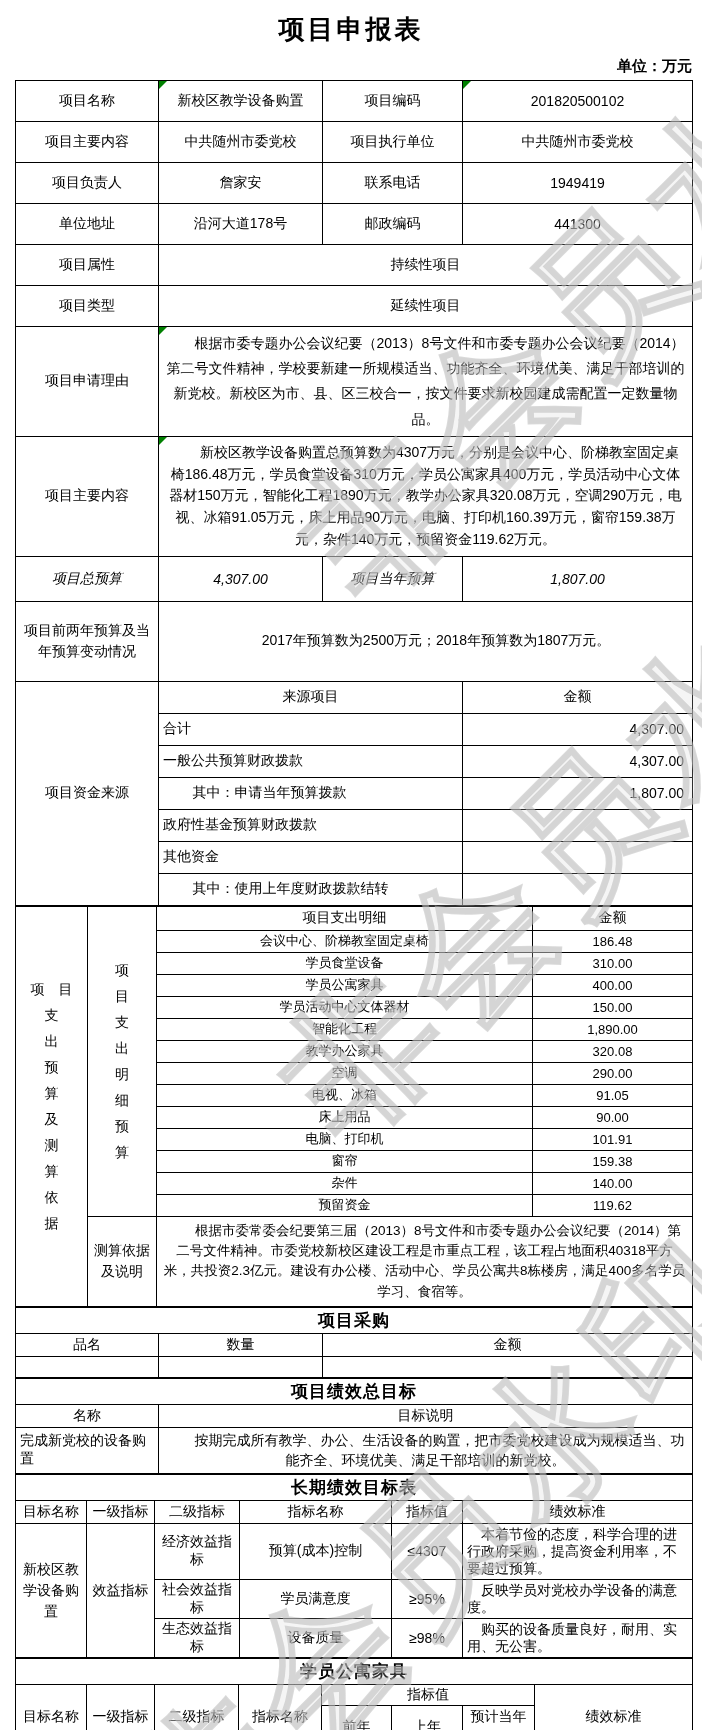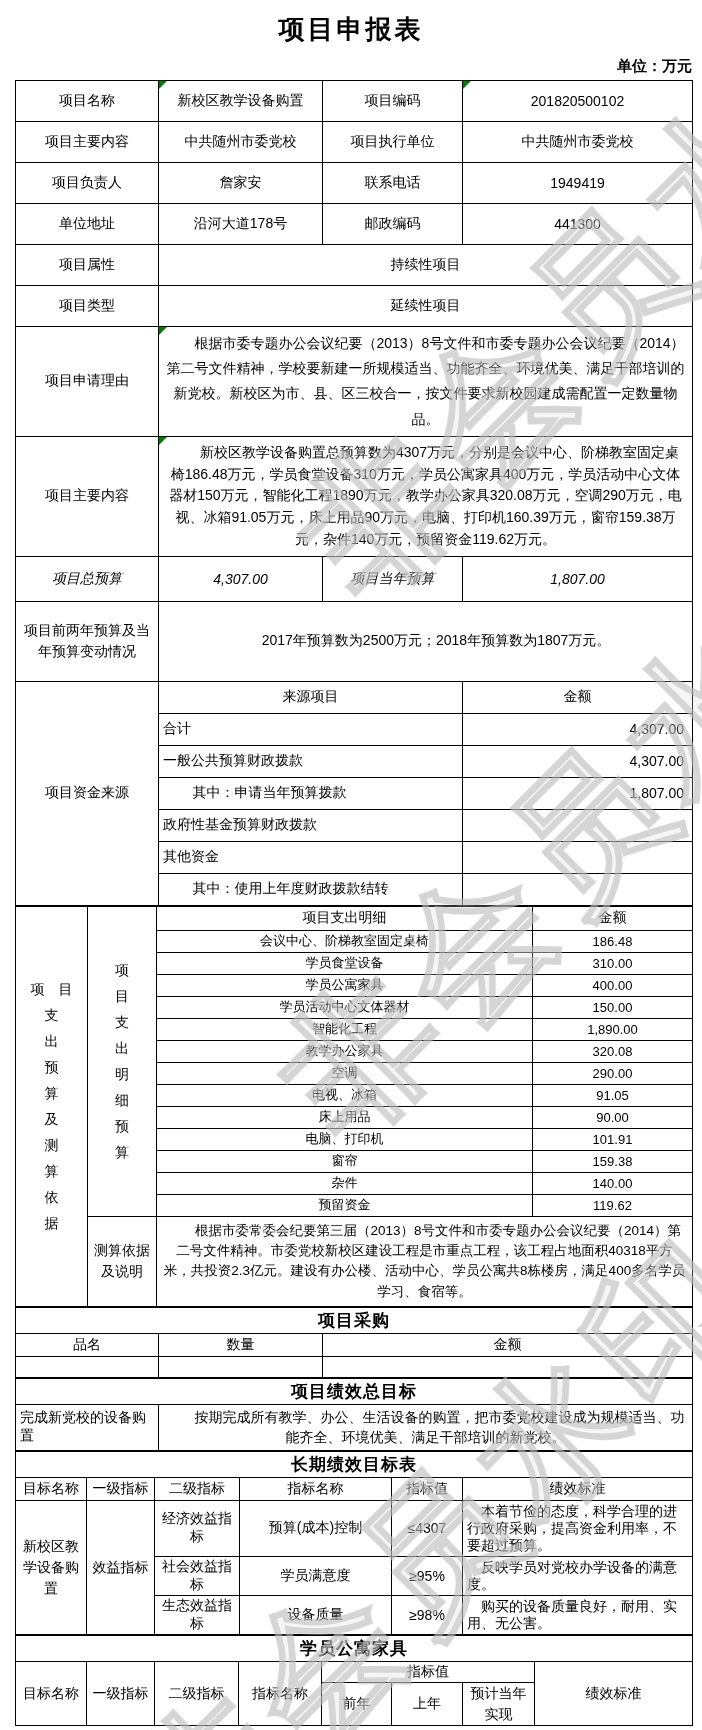--- a/index.html
+++ b/index.html
@@ -266,20 +266,24 @@
 
 <table>
   <colgroup>
       <col style="width:143px">
       <col style="width:534px">
     </colgroup>
   <tbody>
       <tr class="rh25">
     <td colspan="2" class="sect-title">项目绩效总目标</td>
   </tr>
+  <tr class="rh22">
+    <td>名称</td>
+    <td>目标说明</td>
+  </tr>
   <tr class="rh43">
     <td class="lft">完成新党校的设备购置</td>
     <td class="para" style="line-height:1.45;padding:2px 4px;">按期完成所有教学、办公、生活设备的购置，把市委党校建设成为规模适当、功能齐全、环境优美、满足干部培训的新党校。</td>
   </tr>
 </tbody>
   </table>
 
 <table>
   <colgroup>
       <col style="width:71px">

